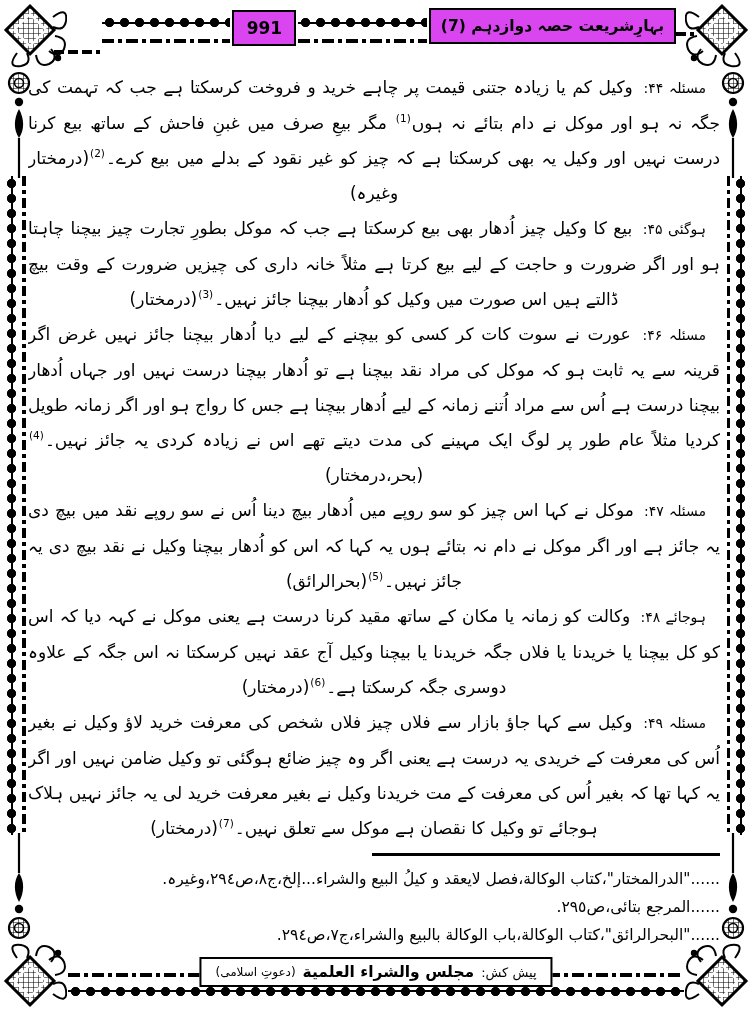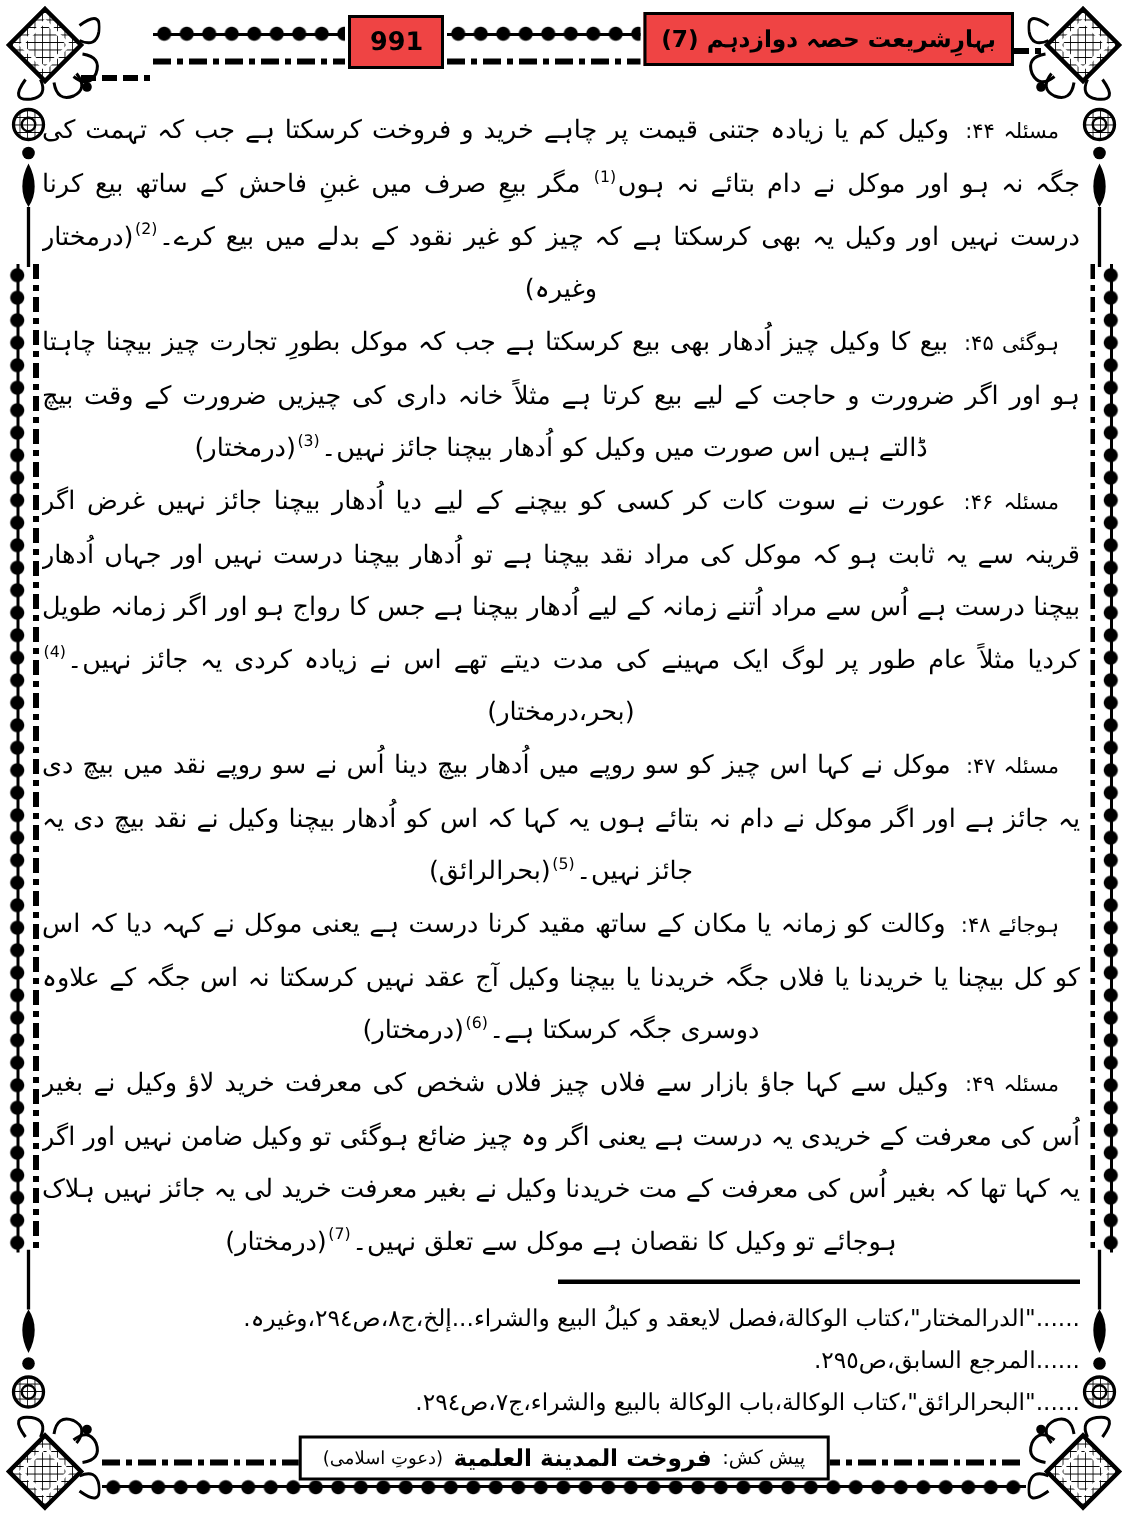--- a/index.html
+++ b/index.html
@@ -28,21 +28,21 @@
      background-size:15px 13px;background-repeat:repeat-x}
   .hbeads::before{content:"";position:absolute;top:50%;left:0;right:0;height:2px;margin-top:-1px;background:#000}
   .hdash{height:3.5px;
      background-image:repeating-linear-gradient(90deg,#000 0 12px,transparent 12px 16px,#000 16px 20px,transparent 20px 24px)}
 
   
   .header{position:absolute;top:8px;right:58px;left:54px;height:62px;display:flex;align-items:flex-start}
   .h-stub{width:18px;height:3.5px;margin-top:24px;flex:none;
      background-image:repeating-linear-gradient(90deg,#000 0 10px,transparent 10px 14px)}
   .h-stub.long{width:46px;margin-top:42px}
-  .h-box{border:2.5px solid #000;background:#ef4444;height:36px;display:flex;align-items:center;justify-content:center;
+  .h-box{border:2.5px solid #000;background:#d946ef;height:36px;display:flex;align-items:center;justify-content:center;
      padding:0 10px;font-weight:bold;flex:none;white-space:nowrap}
   .h-box.book{min-width:212px;font-size:15.5px}
   .h-box.pageno{min-width:64px;font-size:17px;margin-top:2px;font-family:"DejaVu Sans",sans-serif;direction:ltr}
   .h-box.chapter{margin-top:20px;font-size:13.5px}
   .h-conn{flex:1;margin:8px 2px 0;display:flex;flex-direction:column;gap:10px;min-width:40px}
 
   
   .body{position:absolute;top:70px;right:32px;left:28px;bottom:56px;overflow:hidden}
   .para{font-size:17px;line-height:35px;text-align:justify;text-align-last:center;text-indent:14px}
   .plabel{font-weight:normal;font-size:14px;padding-left:5px}
@@ -127,30 +127,30 @@
         <div class="para"><span class="plabel">مسئلہ ۴۴: </span><span>وکیل کم یا زیادہ جتنی قیمت پر چاہے خرید و فروخت کرسکتا ہے جب کہ تہمت کی جگہ نہ ہو اور موکل نے دام بتائے نہ ہوں</span><sup class="fref">(1)</sup><span> مگر بیعِ صرف میں غبنِ فاحش کے ساتھ بیع کرنا درست نہیں اور وکیل یہ بھی کرسکتا ہے کہ چیز کو غیر نقود کے بدلے میں بیع کرے۔</span><sup class="fref">(2)</sup><span>(درمختار وغیرہ)</span></div>
         <div class="para"><span class="plabel">ہوگئی ۴۵: </span><span>بیع کا وکیل چیز اُدھار بھی بیع کرسکتا ہے جب کہ موکل بطورِ تجارت چیز بیچنا چاہتا ہو اور اگر ضرورت و حاجت کے لیے بیع کرتا ہے مثلاً خانہ داری کی چیزیں ضرورت کے وقت بیچ ڈالتے ہیں اس صورت میں وکیل کو اُدھار بیچنا جائز نہیں۔</span><sup class="fref">(3)</sup><span>(درمختار)</span></div>
         <div class="para"><span class="plabel">مسئلہ ۴۶: </span><span>عورت نے سوت کات کر کسی کو بیچنے کے لیے دیا اُدھار بیچنا جائز نہیں غرض اگر قرینہ سے یہ ثابت ہو کہ موکل کی مراد نقد بیچنا ہے تو اُدھار بیچنا درست نہیں اور جہاں اُدھار بیچنا درست ہے اُس سے مراد اُتنے زمانہ کے لیے اُدھار بیچنا ہے جس کا رواج ہو اور اگر زمانہ طویل کردیا مثلاً عام طور پر لوگ ایک مہینے کی مدت دیتے تھے اس نے زیادہ کردی یہ جائز نہیں۔</span><sup class="fref">(4)</sup><span>(بحر،درمختار)</span></div>
         <div class="para"><span class="plabel">مسئلہ ۴۷: </span><span>موکل نے کہا اس چیز کو سو روپے میں اُدھار بیچ دینا اُس نے سو روپے نقد میں بیچ دی یہ جائز ہے اور اگر موکل نے دام نہ بتائے ہوں یہ کہا کہ اس کو اُدھار بیچنا وکیل نے نقد بیچ دی یہ جائز نہیں۔</span><sup class="fref">(5)</sup><span>(بحرالرائق)</span></div>
         <div class="para"><span class="plabel">ہوجائے ۴۸: </span><span>وکالت کو زمانہ یا مکان کے ساتھ مقید کرنا درست ہے یعنی موکل نے کہہ دیا کہ اس کو کل بیچنا یا خریدنا یا فلاں جگہ خریدنا یا بیچنا وکیل آج عقد نہیں کرسکتا نہ اس جگہ کے علاوہ دوسری جگہ کرسکتا ہے۔</span><sup class="fref">(6)</sup><span>(درمختار)</span></div>
         <div class="para"><span class="plabel">مسئلہ ۴۹: </span><span>وکیل سے کہا جاؤ بازار سے فلاں چیز فلاں شخص کی معرفت خرید لاؤ وکیل نے بغیر اُس کی معرفت کے خریدی یہ درست ہے یعنی اگر وہ چیز ضائع ہوگئی تو وکیل ضامن نہیں اور اگر یہ کہا تھا کہ بغیر اُس کی معرفت کے مت خریدنا وکیل نے بغیر معرفت خرید لی یہ جائز نہیں ہلاک ہوجائے تو وکیل کا نقصان ہے موکل سے تعلق نہیں۔</span><sup class="fref">(7)</sup><span>(درمختار)</span></div>
       </div>
     <div class="fsep"></div>
     <div>
         <div class="fnote">......"الدرالمختار"،کتاب الوکالة،فصل لایعقد و کیلُ البیع والشراء...إلخ،ج٨،ص٢٩٤،وغیرہ.</div>
-        <div class="fnote">......المرجع السابق،ص٢٩٥.</div>
+        <div class="fnote">......المرجع بتائی،ص٢٩٥.</div>
         <div class="fnote">......"البحرالرائق"،کتاب الوکالة،باب الوکالة بالبیع والشراء،ج٧،ص٢٩٤.</div>
       </div>
   </div>
 
   <div class="footer">
     <div class="f-lines">
       <div class="hdash"></div>
       <div class="hbeads"></div>
     </div>
     <div class="f-box">
       <span class="f-pre">پیش کش:</span>
-      <span class="f-name">فروخت المدینة العلمیة</span>
+      <span class="f-name">مجلس والشراء العلمیة</span>
       <span class="f-org">(دعوتِ اسلامی)</span>
     </div>
   </div>
 
 </div>
 
 </body></html>

